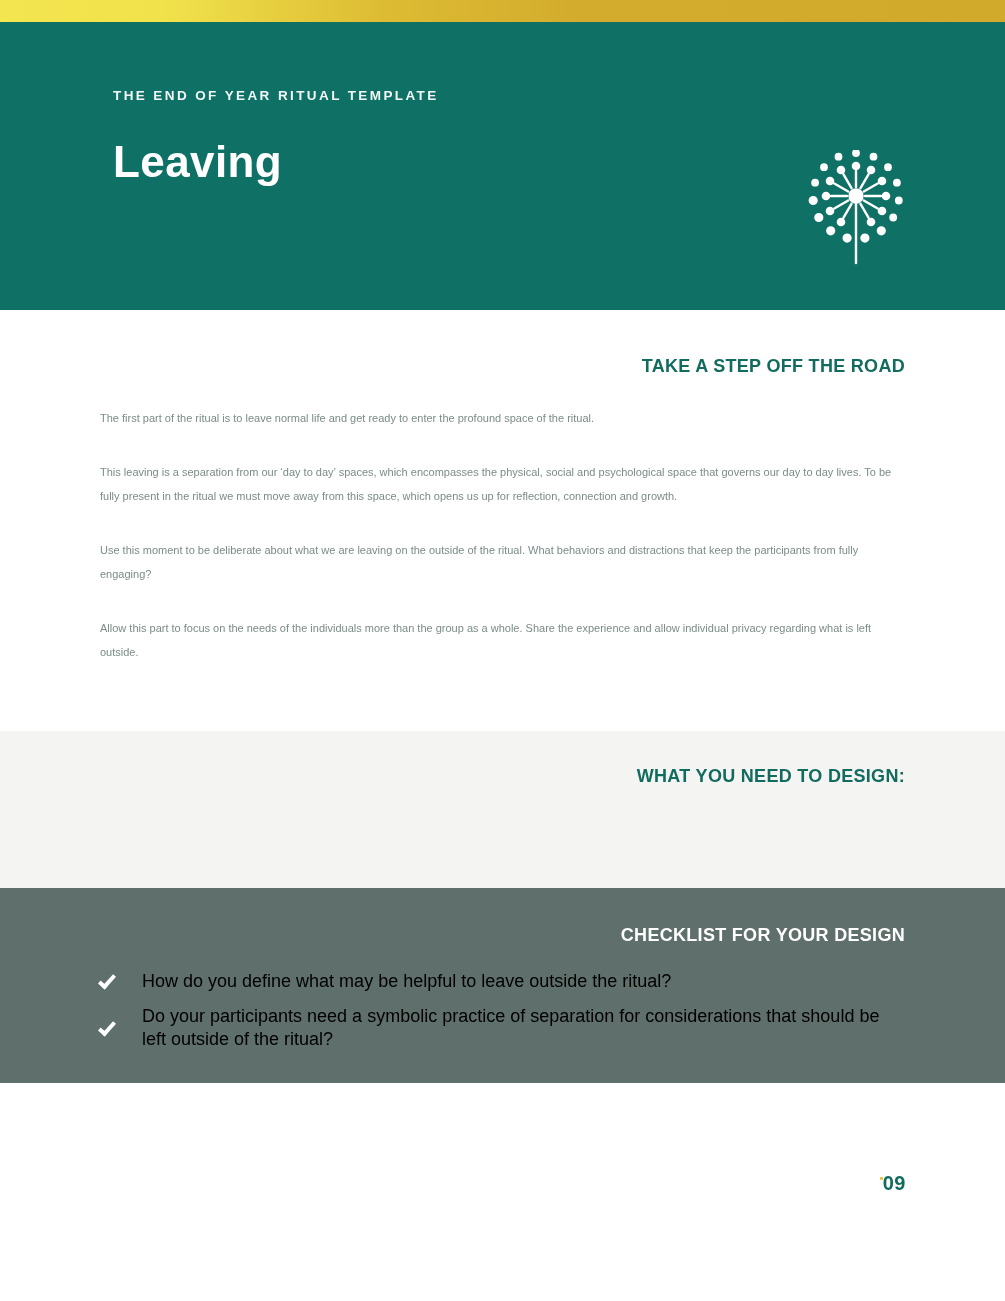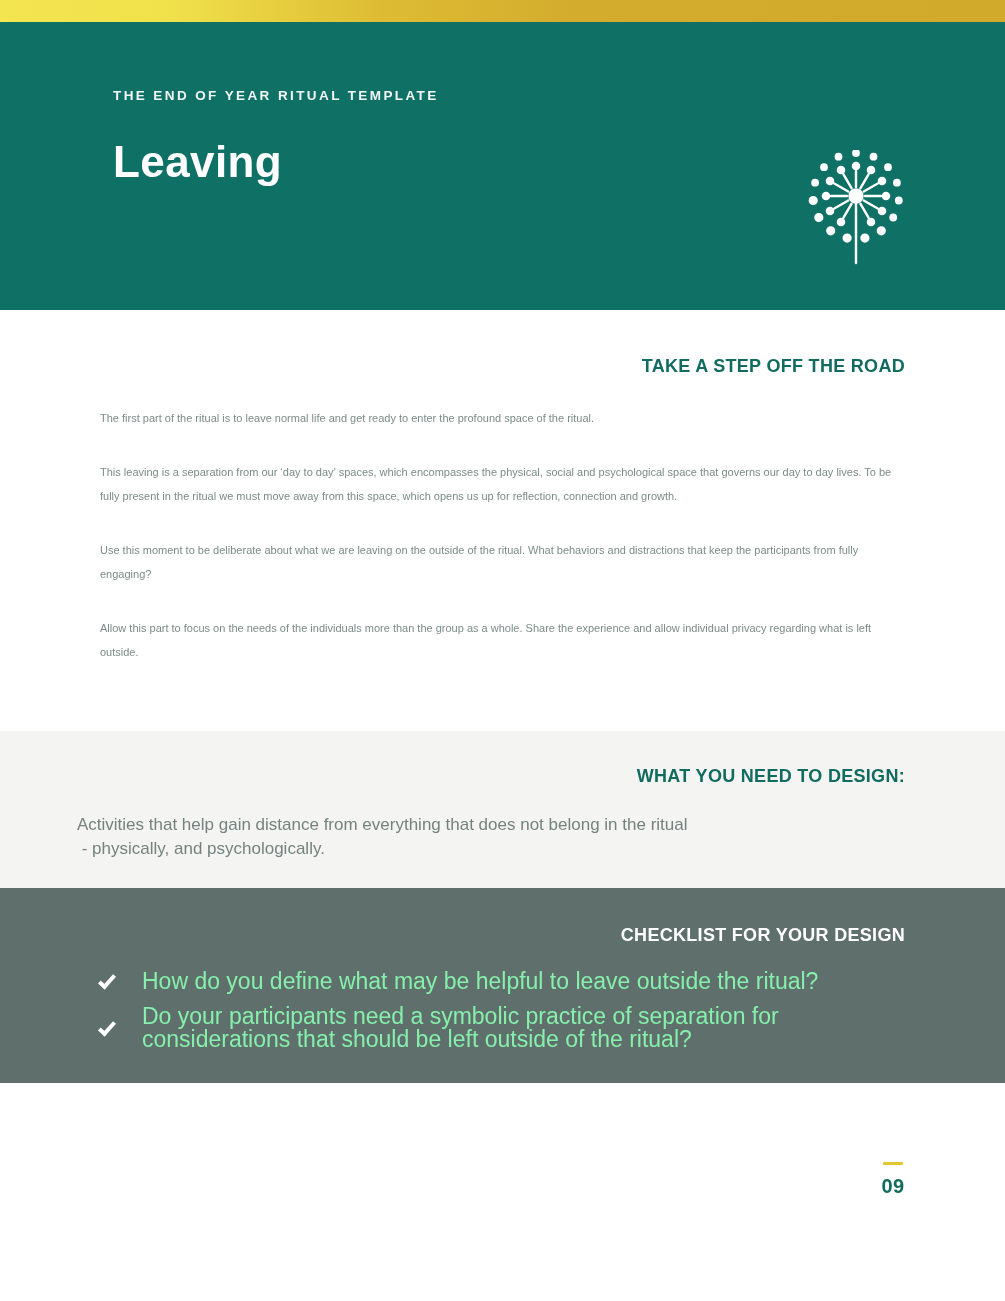--- a/index.html
+++ b/index.html
@@ -45,32 +45,32 @@
     margin-top:26px; font-size:17px; line-height:24px; color:#74837f;
     max-width:810px;
   }
   .design-body .line { white-space:pre; }
   
   .checklist-panel { height:195px; background:#5f6f6b; padding:37px 100px 0 100px; }
   .checklist-panel .section-heading { color:#ffffff; }
   .check-list { margin-top:24px; list-style:none; }
   .check-item {
     display:flex; align-items:center; margin-bottom:12px;
-    font-size:23px; line-height:23px; color:#86efac; max-width:830px;
+    font-size:18px; line-height:23px; color:#000000; max-width:830px;
   }
   .check-icon-box { flex:0 0 42px; display:flex; align-items:center; }
   .check-icon {
     display:inline-block; width:17px; height:9px;
     border-left:4px solid #ffffff; border-bottom:4px solid #ffffff;
     transform:rotate(-48deg) translateY(-2px);
   }
   
   .footer { height:218px; padding:79px 99px 0 0; }
   .footer-inner {
-    margin-left:auto; width:26px; display:flex; flex-direction:column; align-items:center;
+    margin-left:auto; width:26px; display:flex; flex-direction:row; align-items:center;
   }
   .page-dash { width:20px; height:3px; background:#e5c62f; border-radius:1px; }
   .page-number {
     margin-top:10px; font-size:20px; font-weight:700; color:#116b5f; letter-spacing:0.5px;
   }
 </style>
 </head>
 <body>
 
 <div class="page">
@@ -132,24 +132,20 @@
   <div class="intro">
     <div class="section-heading">TAKE A STEP OFF THE ROAD</div>
     <p>The first part of the ritual is to leave normal life and get ready to enter the profound space of the ritual.</p>
     <p>This leaving is a separation from our ‘day to day’ spaces, which encompasses the physical, social and psychological space that governs our day to day lives. To be fully present in the ritual we must move away from this space, which opens us up for reflection, connection and growth.</p>
     <p>Use this moment to be deliberate about what we are leaving on the outside of the ritual. What behaviors and distractions that keep the participants from fully engaging?</p>
     <p>Allow this part to focus on the needs of the individuals more than the group as a whole. Share the experience and allow individual privacy regarding what is left outside.</p>
   </div>
 
   <div class="design-panel">
     <div class="section-heading">WHAT YOU NEED TO DESIGN:</div>
-    <div class="design-body">
-      <div class="line">Activities that help gain distance from everything that does not belong in the ritual</div>
-      <div class="line"> - physically, and psychologically.</div>
-    </div>
   </div>
 
   <div class="checklist-panel">
     <div class="section-heading">CHECKLIST FOR YOUR DESIGN</div>
     <ul class="check-list">
       <li class="check-item">
         <span class="check-icon-box">
             <span class="check-icon"></span>
           </span>
         <span>How do you define what may be helpful to leave outside the ritual?</span>

